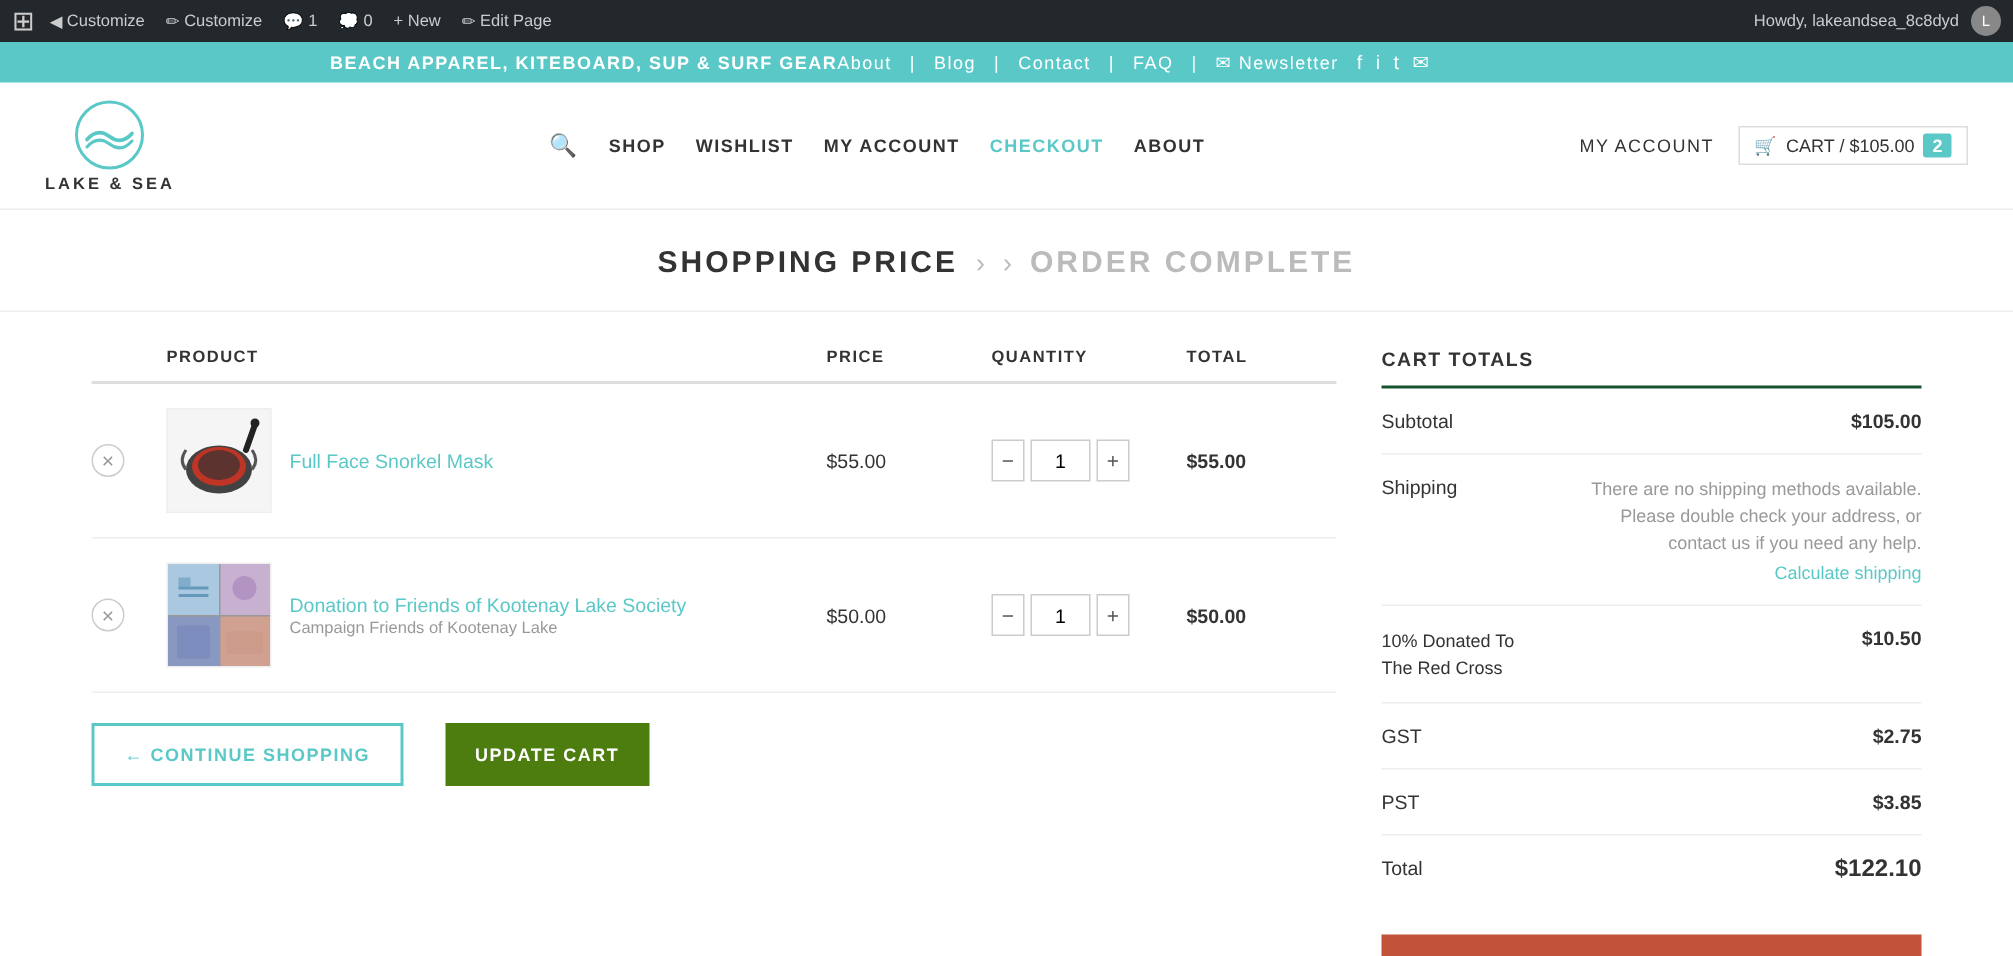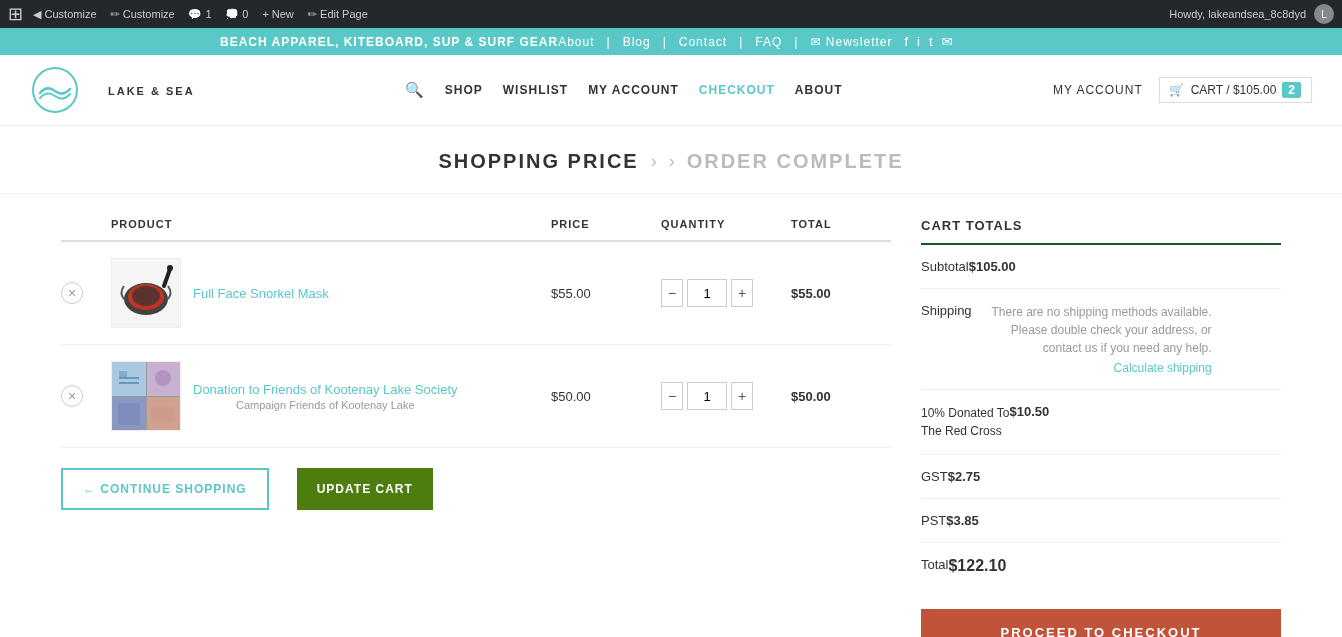--- a/index.html
+++ b/index.html
@@ -63,22 +63,22 @@
     
     .header {
       display: flex;
       align-items: center;
       padding: 10px 30px;
       border-bottom: 1px solid #eee;
       justify-content: space-between;
     }
     .logo-area {
       display: flex;
-      align-items: center;
-      gap: 28px;
+      flex-direction: column;
+      align-items: center;
     }
     .logo-icon {
       width: 50px;
       height: 50px;
     }
     .logo-text {
       font-size: 11px;
       letter-spacing: 2px;
       color: #333;
       font-weight: bold;
@@ -184,21 +184,20 @@
       align-items: center;
       justify-content: center;
       cursor: pointer;
       color: #999;
       font-size: 14px;
     }
     .product-info {
       display: flex;
       align-items: center;
       gap: 12px;
-      text-align: center;
     }
     .product-thumb {
       width: 70px;
       height: 70px;
       background: #f5f5f5;
       border: 1px solid #eee;
       display: flex;
       align-items: center;
       justify-content: center;
       overflow: hidden;
@@ -269,20 +268,21 @@
       font-size: 13px;
       font-weight: bold;
       letter-spacing: 1px;
       color: #333;
       padding-bottom: 10px;
       border-bottom: 2px solid #14532d;
       margin-bottom: 0;
     }
     .totals-row {
       display: flex;
+      justify-content: space-between;
       align-items: flex-start;
       padding: 14px 0;
       border-bottom: 1px solid #eee;
       font-size: 13px;
     }
     .totals-label { color: #333; font-size: 13px; }
     .totals-value { font-weight: bold; font-size: 13px; text-align: right; }
     .shipping-note {
       text-align: right;
       font-size: 12px;

